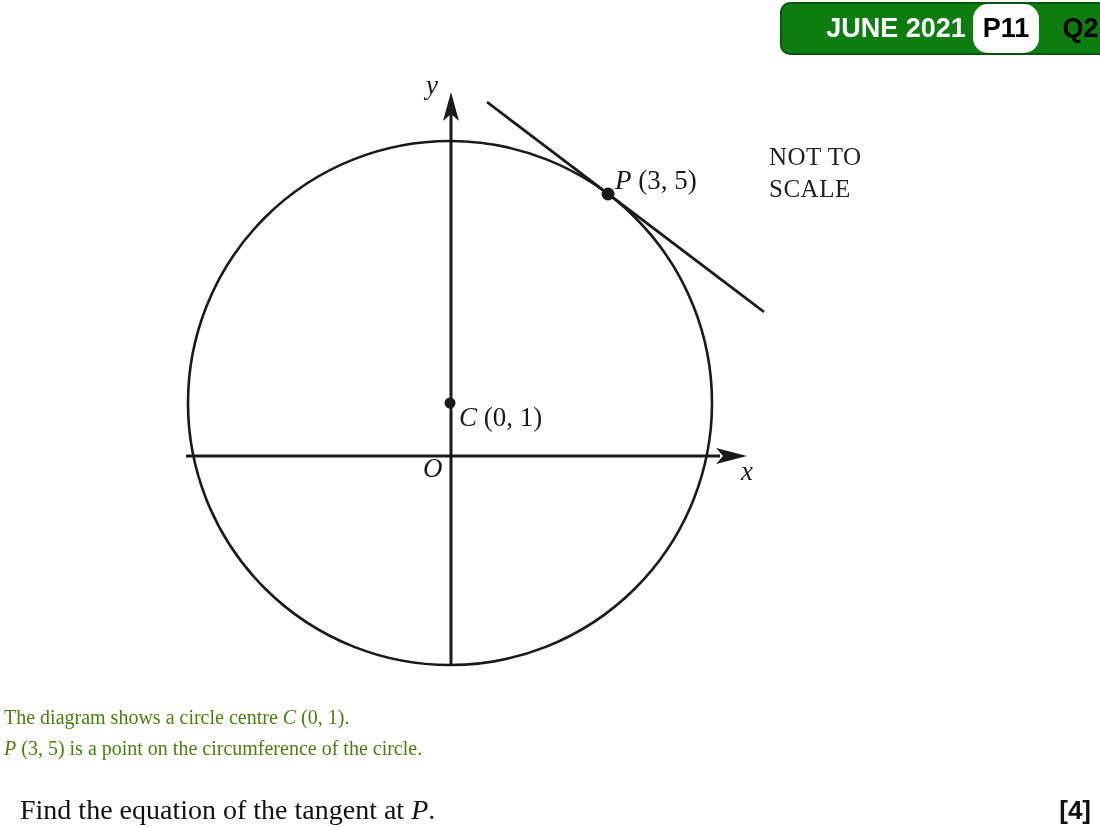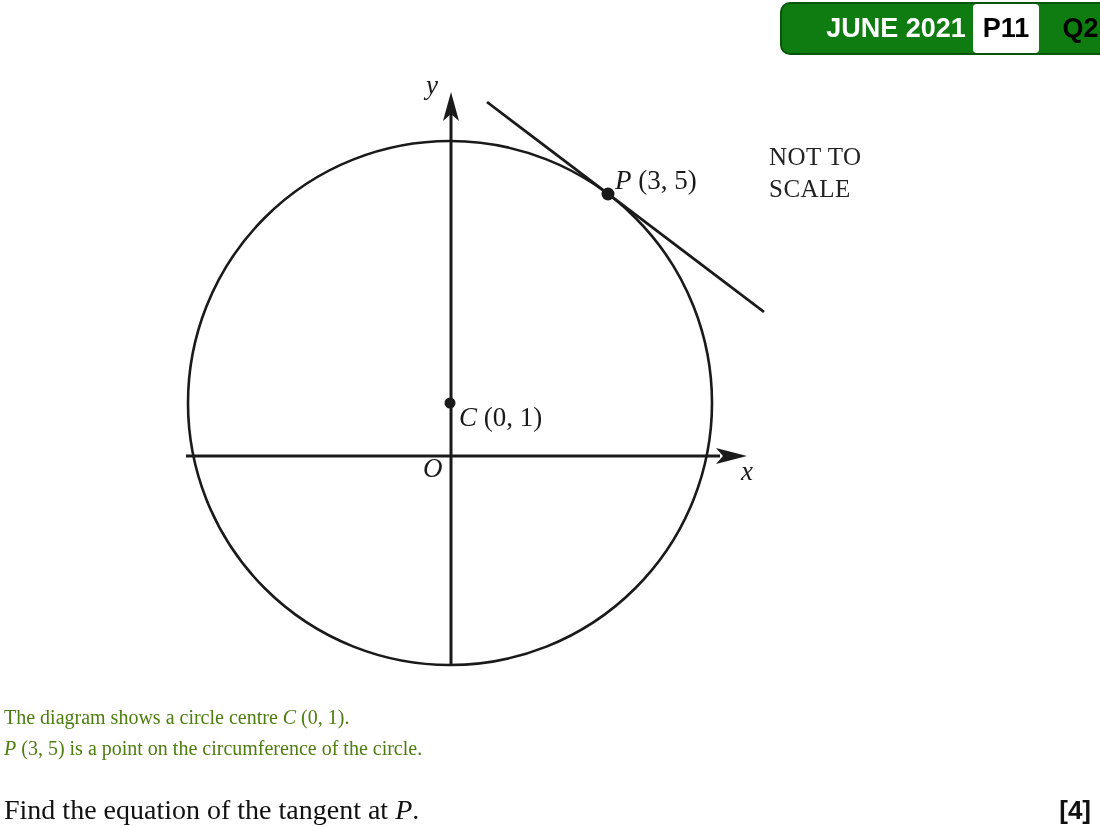--- a/index.html
+++ b/index.html
@@ -26,21 +26,21 @@
     border-radius: 10px;
     box-sizing: border-box;
     font-family: "Liberation Sans", sans-serif;
     font-weight: bold;
     font-size: 27px;
     overflow: hidden;
     padding-left: 37px;
   }
   .badge-seg { display: flex; align-items: center; justify-content: center; }
   .badge-month { width: 154px; color: #ffffff; }
-  .badge-paper { width: 66px; background: #ffffff; color: #000000; border-radius: 4px; }
+  .badge-paper { width: 66px; background: #ffffff; color: #000000; border-radius: 15px; }
   .badge-q { width: 98px; color: #000000; }
 
   
   .diagram-svg { position: absolute; left: 0; top: 0; }
   .lbl {
     position: absolute;
     font-size: 27px;
     white-space: nowrap;
     line-height: 1;
   }
@@ -64,21 +64,21 @@
   .q-text {
     position: absolute;
     left: 4px;
     top: 702px;
     font-size: 20px;
     line-height: 31px;
     color: #4d7c0f;
   }
   .q-find {
     position: absolute;
-    left: 4px;
+    left: 20px;
     top: 794px;
     font-size: 28px;
     line-height: 31px;
     color: #111111;
     text-align: right;
   }
   .marks {
     position: absolute;
     right: 9px;
     top: 795px;

